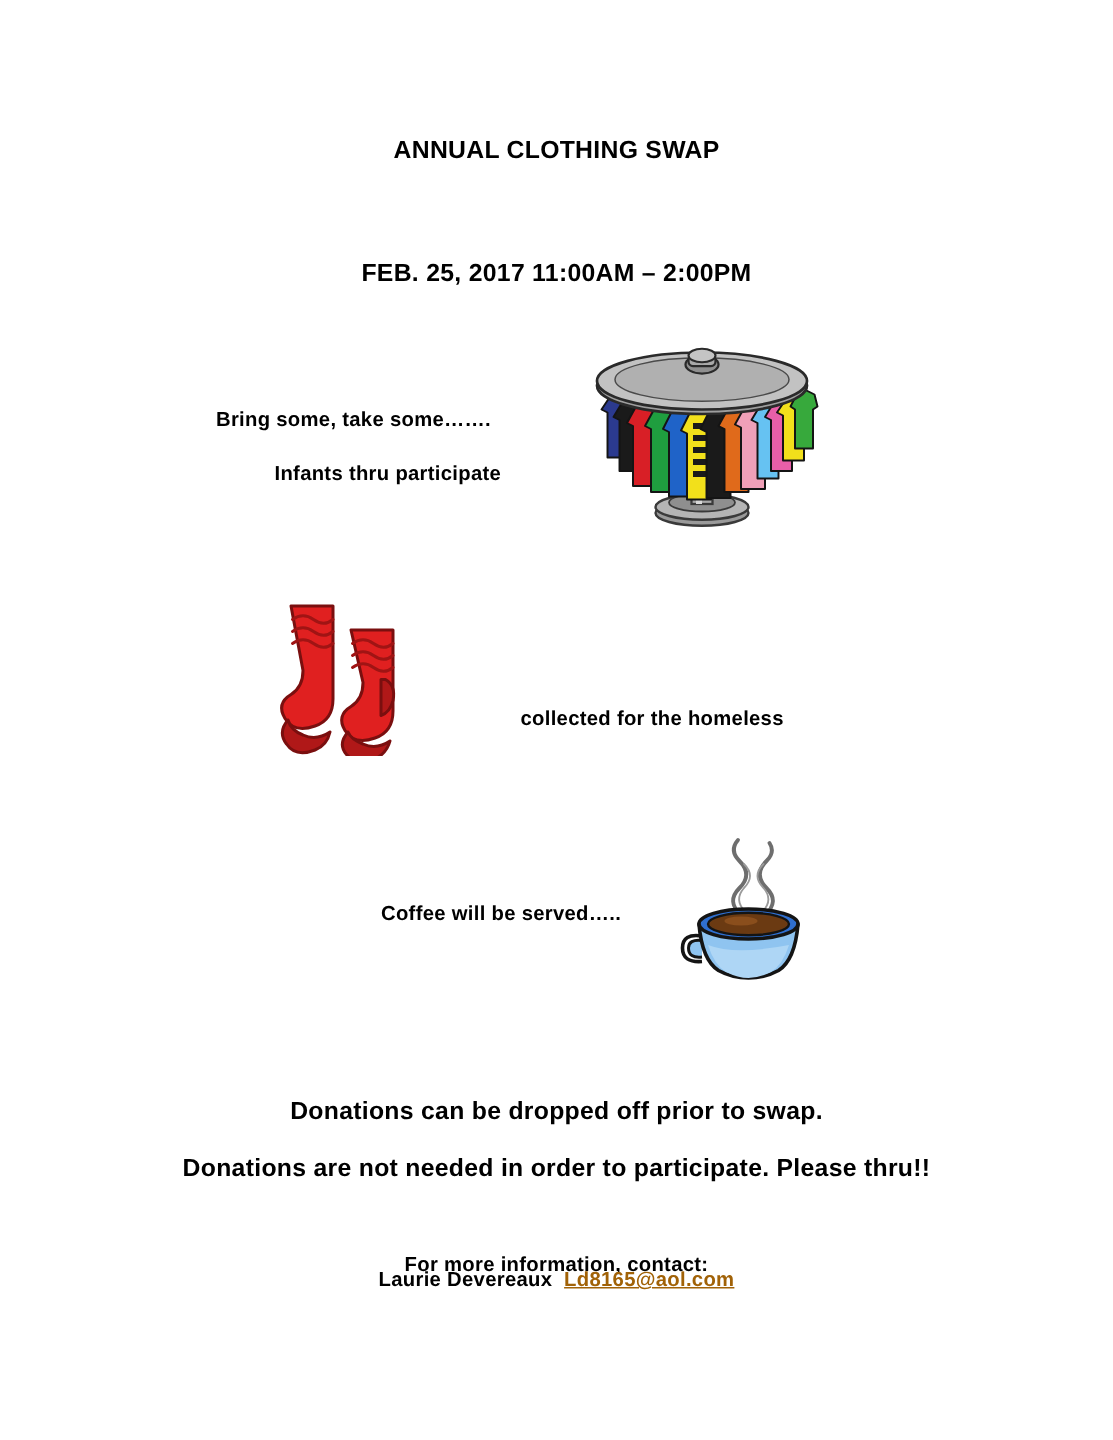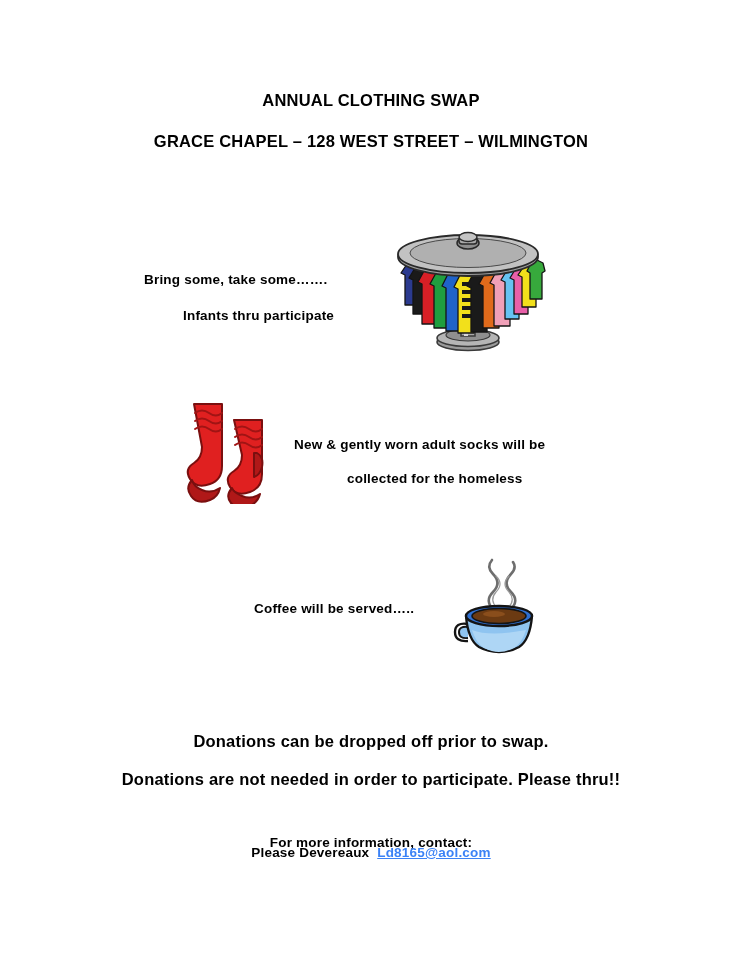--- a/index.html
+++ b/index.html
@@ -57,21 +57,21 @@
     left: 0;
     width: 742px;
     text-align: center;
   }
   #foot-1 { top: 732px; font-size: 16.5px; }
   #foot-2 { top: 770px; font-size: 16.5px; }
   #foot-3 { top: 835px; font-size: 13.5px; }
   #foot-4 { top: 845px; font-size: 13.5px; }
 
   .email-link {
-    color: #3b82f6;
+    color: #a16207;
     text-decoration: underline;
     font-weight: bold;
   }
 
   
   #rack {
     position: absolute;
     left: 389px;
     top: 228px;
     width: 158px;
@@ -96,22 +96,22 @@
     height: 104px;
   }
 </style>
 </head>
 <body>
 
 <div class="flyer">
 
   <div class="txt header-line" id="hdr-title">ANNUAL CLOTHING SWAP</div>
 
-  <div class="txt header-line" id="hdr-place">GRACE CHAPEL – 128 WEST STREET – WILMINGTON</div>
-
+
+  <div class="txt header-line" id="hdr-when">FEB. 25, 2017    11:00AM – 2:00PM</div>
 
   <div class="txt body-line" id="rack-line1">Bring some, take some…….</div>
 
   <div class="txt body-line" id="rack-line2">Infants thru participate</div>
 
   <div id="rack">
     <svg width="158" height="126" viewBox="0 0 158 126" xmlns="http://www.w3.org/2000/svg">
 
       <ellipse cx="79" cy="114" rx="31" ry="8.5" fill="#9a9a9a" stroke="#3a3a3a" stroke-width="1.6"></ellipse>
       <ellipse cx="79" cy="110" rx="31" ry="8.5" fill="#b5b5b5" stroke="#3a3a3a" stroke-width="1.6"></ellipse>
@@ -181,21 +181,20 @@
         <path d="M79 55 q7 4 5 14 q-2 8 -8 10 l0 -24 z" fill="#b01818"></path>
       </g>
       <g stroke="#a01414" stroke-width="2" fill="none" stroke-linecap="round">
         <path d="M57 31 q7 -5 14 0 q7 5 13 0"></path>
         <path d="M57 39 q7 -5 14 0 q7 5 13 0"></path>
         <path d="M57 47 q7 -5 14 0 q7 5 13 0"></path>
       </g>
     </svg>
   </div>
 
-  <div class="txt body-line" id="socks-line1">New &amp; gently worn adult socks will be</div>
 
   <div class="txt body-line" id="socks-line2">collected for the homeless</div>
 
   <div class="txt body-line" id="coffee-line">Coffee will be served…..</div>
 
   <div id="coffee">
     <svg width="104" height="104" viewBox="0 0 104 104" xmlns="http://www.w3.org/2000/svg">
 
       <g stroke="#6e6e6e" stroke-width="2.6" fill="none" stroke-linecap="round">
         <path d="M46 58 q-10 -9 -1 -18 q9 -9 0 -18 q-7 -7 -1 -14"></path>
@@ -218,16 +217,16 @@
     </svg>
   </div>
 
   <div class="txt footer-line" id="foot-1">Donations can be dropped off prior to swap.</div>
 
   <div class="txt footer-line" id="foot-2">Donations are not needed in order to participate.  Please thru!!</div>
 
   <div class="txt footer-line" id="foot-3">For more information, contact:</div>
 
   <div class="txt footer-line" id="foot-4">
-    <span>Please Devereaux</span><span>&nbsp;&nbsp;</span><a class="email-link" href="#">Ld8165@aol.com</a>
+    <span>Laurie Devereaux</span><span>&nbsp;&nbsp;</span><a class="email-link" href="#">Ld8165@aol.com</a>
   </div>
 
 </div>
 
 </body></html>

